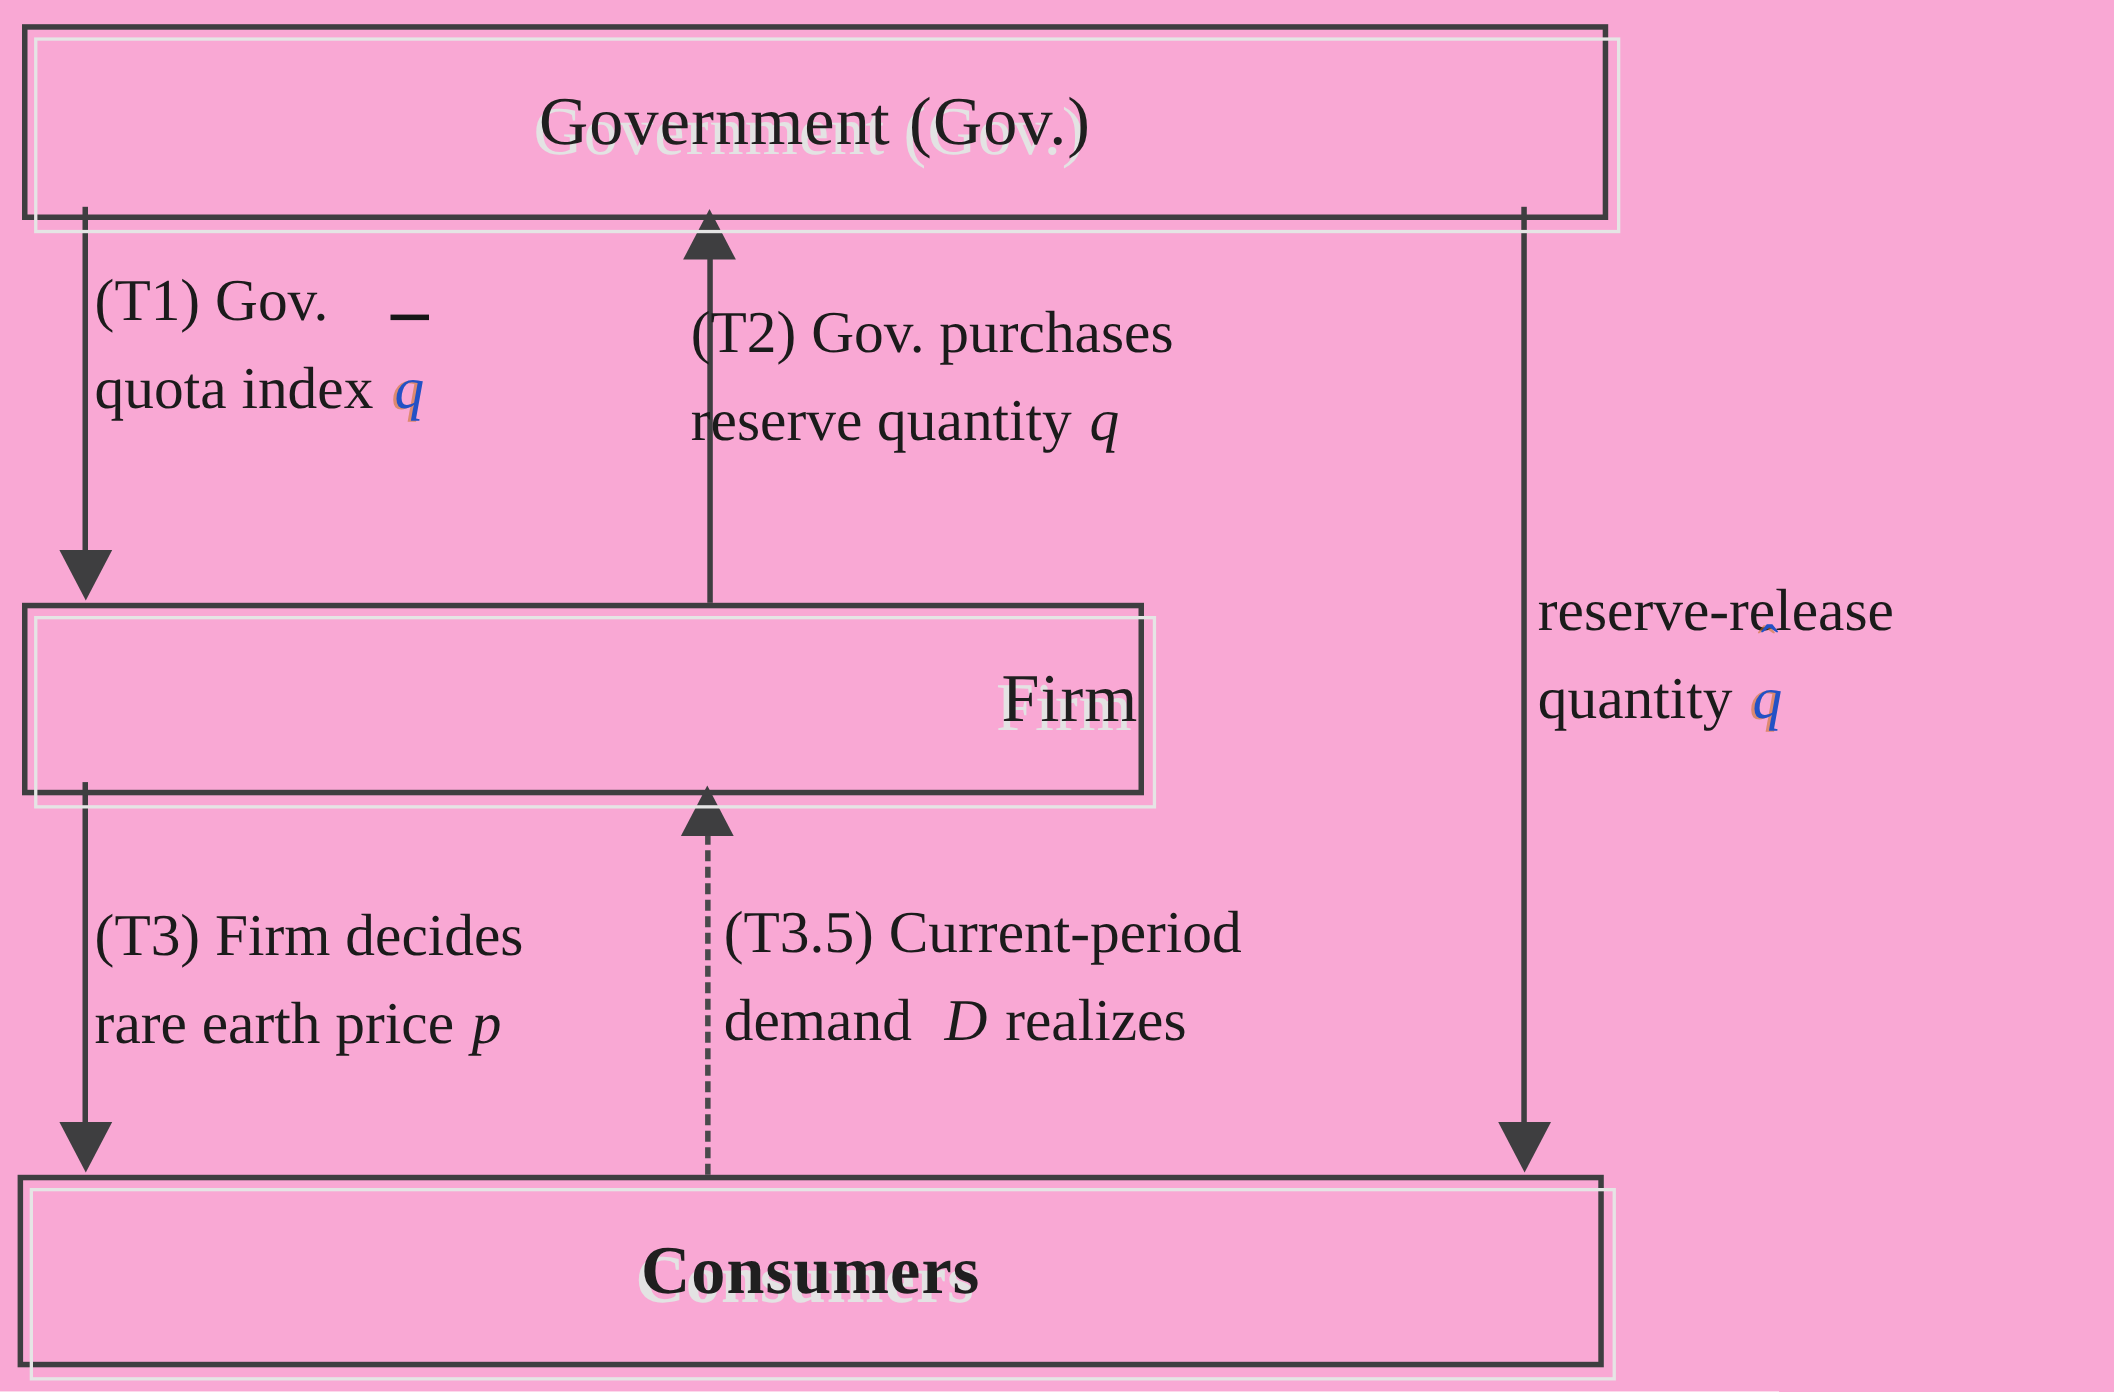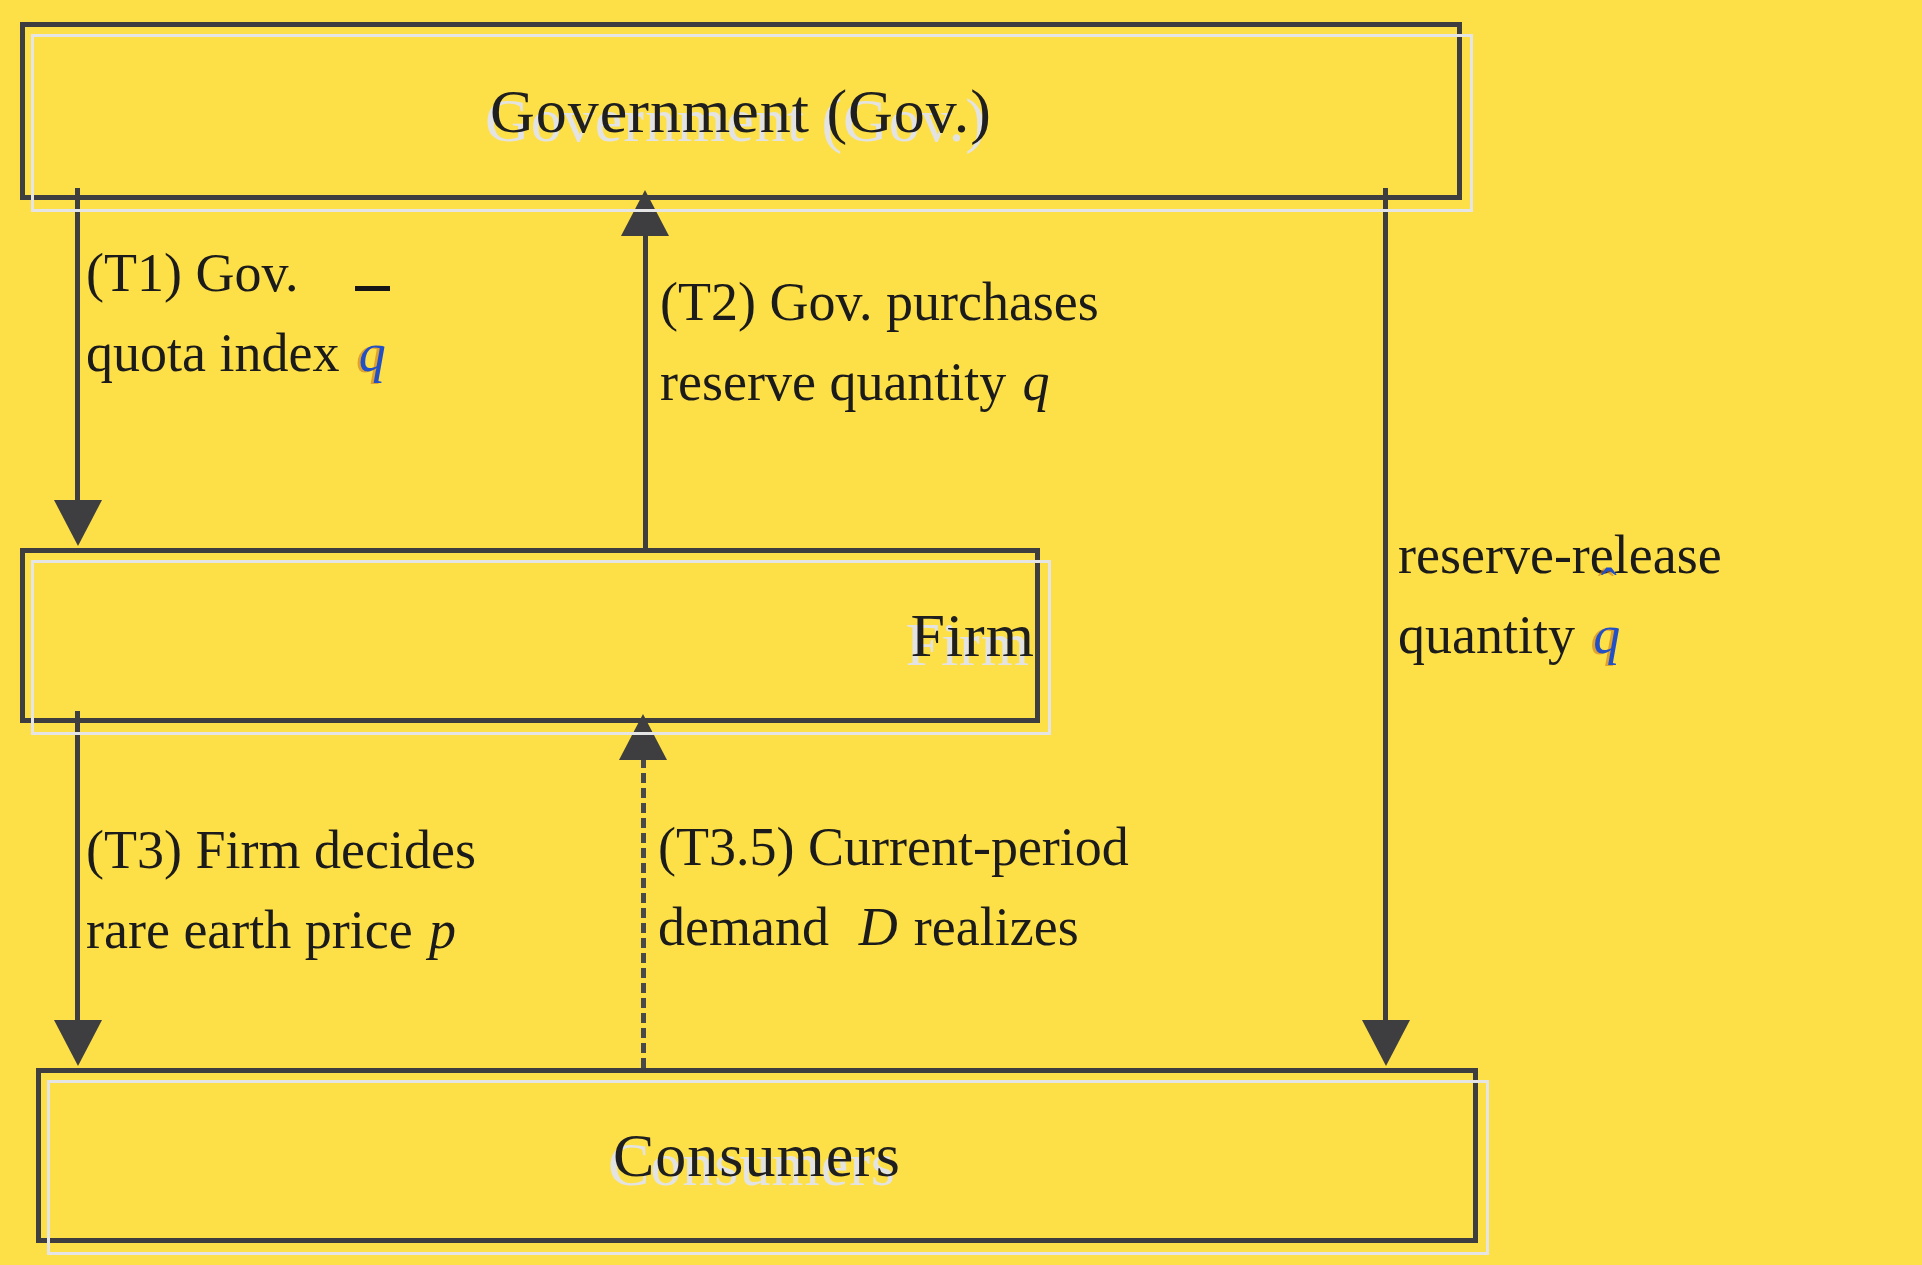--- a/index.html
+++ b/index.html
@@ -5,21 +5,21 @@
   :root{
     --line:#3e3e40;
     --shadow:#e5e5e5;
     --text:#1b1b1b;
     --mblue:#2351c5;
   }
   html,body{margin:0;padding:0;background:#ffffff;}
   .canvas{
     position:relative;
     width:1922px;height:1265px;
-    background:#fde047;
+    background:#f9a8d4;
     font-family:"Liberation Serif","DejaVu Serif",serif;
     color:var(--text);
     overflow:hidden;
   }
   
   .node{
     position:absolute;
     border:5px solid var(--line);
     background:transparent;
     display:flex;align-items:center;justify-content:center;
@@ -34,21 +34,21 @@
   }
   .node-title{
     font-size:62px;
     letter-spacing:1px;
     color:#1f1f1f;
     text-shadow:-5px 9px 0 #e3e3e3;
     white-space:nowrap;
   }
   #gov-box  {left:20px;  top:22px;   width:1432px; height:168px;}
   #firm-box {left:20px;  top:548px;  width:1010px; height:165px;justify-content:flex-end;}
-  #cons-box {left:36px;  top:1068px; width:1432px; height:165px;}
+  #cons-box {left:16px;  top:1068px; width:1432px; height:165px;font-weight:bold;}
 
   
   .stem{position:absolute;width:5px;background:var(--line);z-index:2;}
   .stem-dashed{position:absolute;width:0;border-left:5px dashed #49494b;background:none;z-index:2;}
   .head{position:absolute;width:0;height:0;z-index:2;}
   .head-down{border-left:24px solid transparent;border-right:24px solid transparent;border-top:46px solid var(--line);}
   .head-up{border-left:24px solid transparent;border-right:24px solid transparent;border-bottom:46px solid var(--line);}
 
   #t1-stem{left:75px;  top:188px; height:316px;}
   #t1-head{left:54px;  top:500px;}
@@ -63,21 +63,21 @@
 
   
   .label{
     position:absolute;
     font-size:54px;
     line-height:80px;
     white-space:nowrap;
     z-index:4;
   }
   #t1-label {left:86px;   top:233px;}
-  #t2-label {left:660px;  top:262px;}
+  #t2-label {left:628px;  top:262px;}
   #t3-label {left:86px;   top:810px;}
   #t35-label{left:658px;  top:807px;}
   #t4-label {left:1398px; top:515px;}
 
   .sym{font-style:italic;margin-left:0.30em;}
   #t35-label .sym{margin-left:0.55em;}
   .suffix{margin-left:0.30em;}
 
   
   .math-blue{

